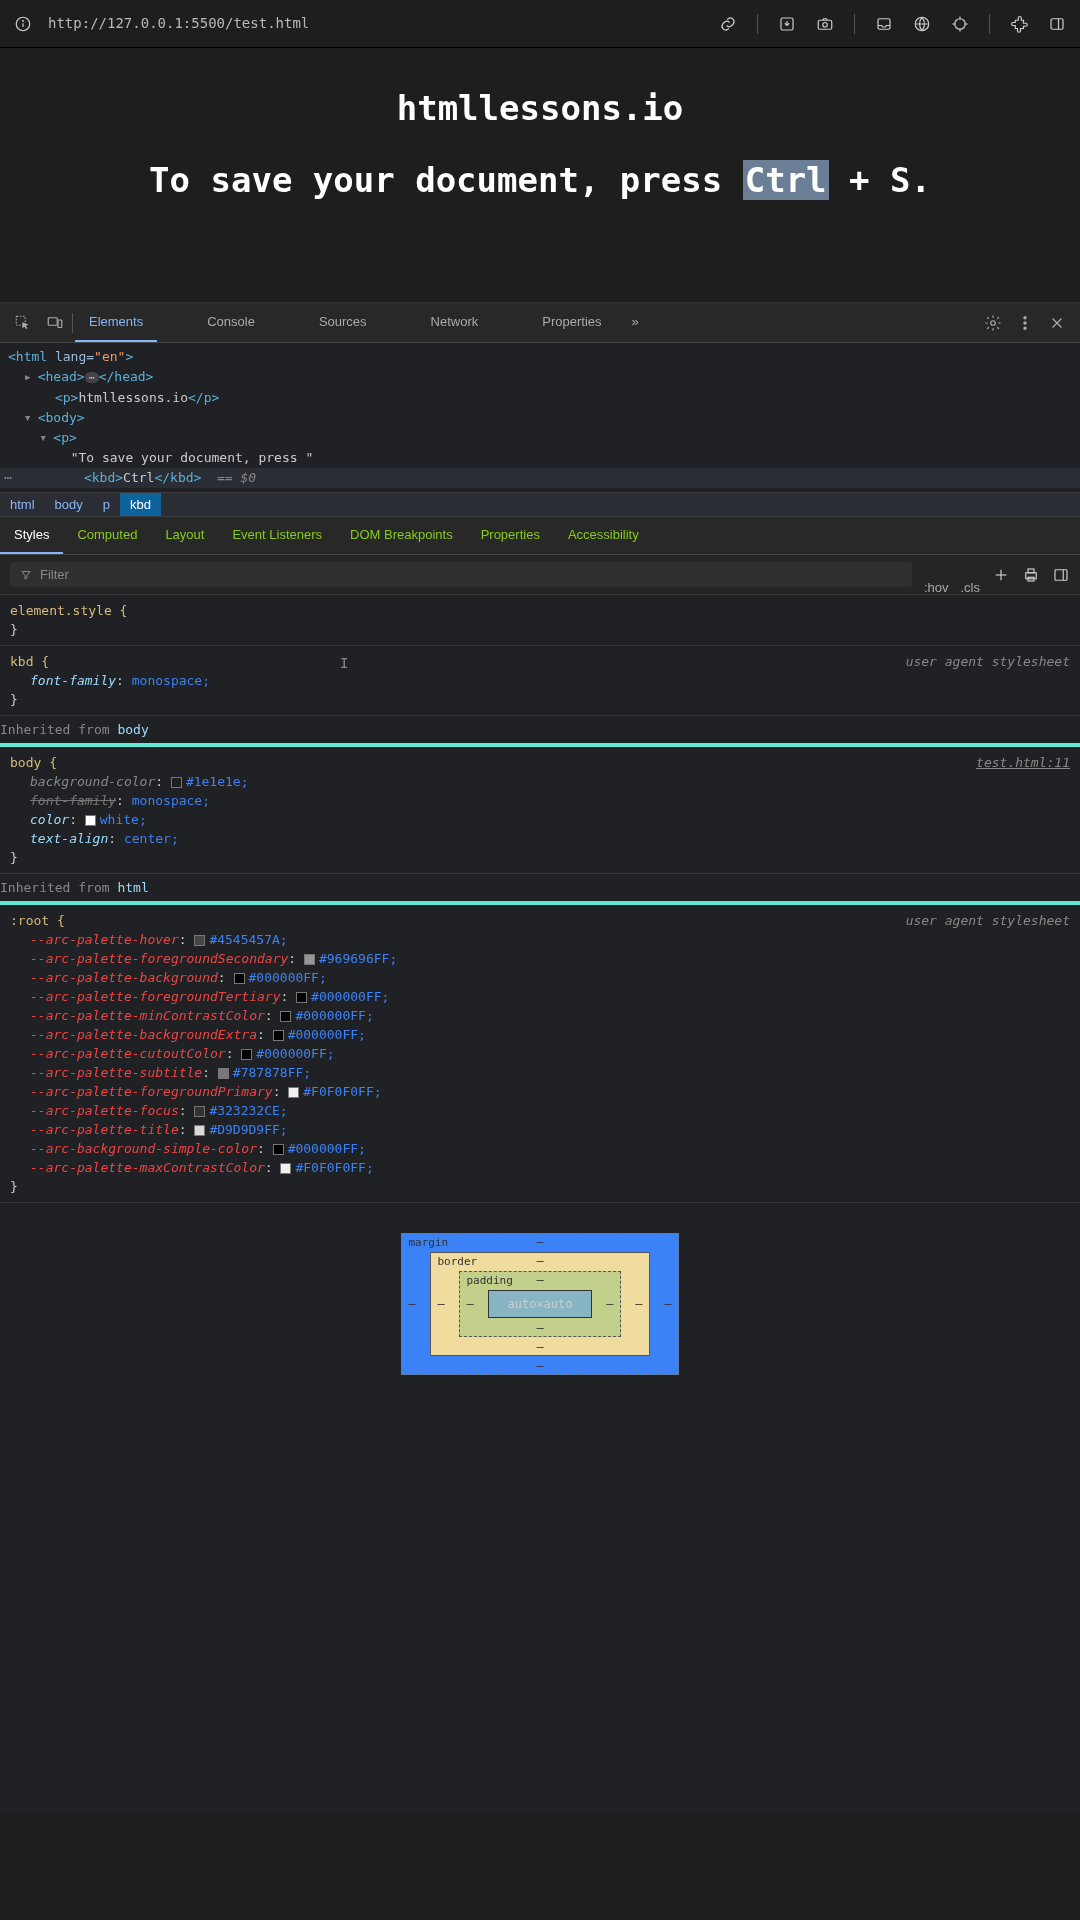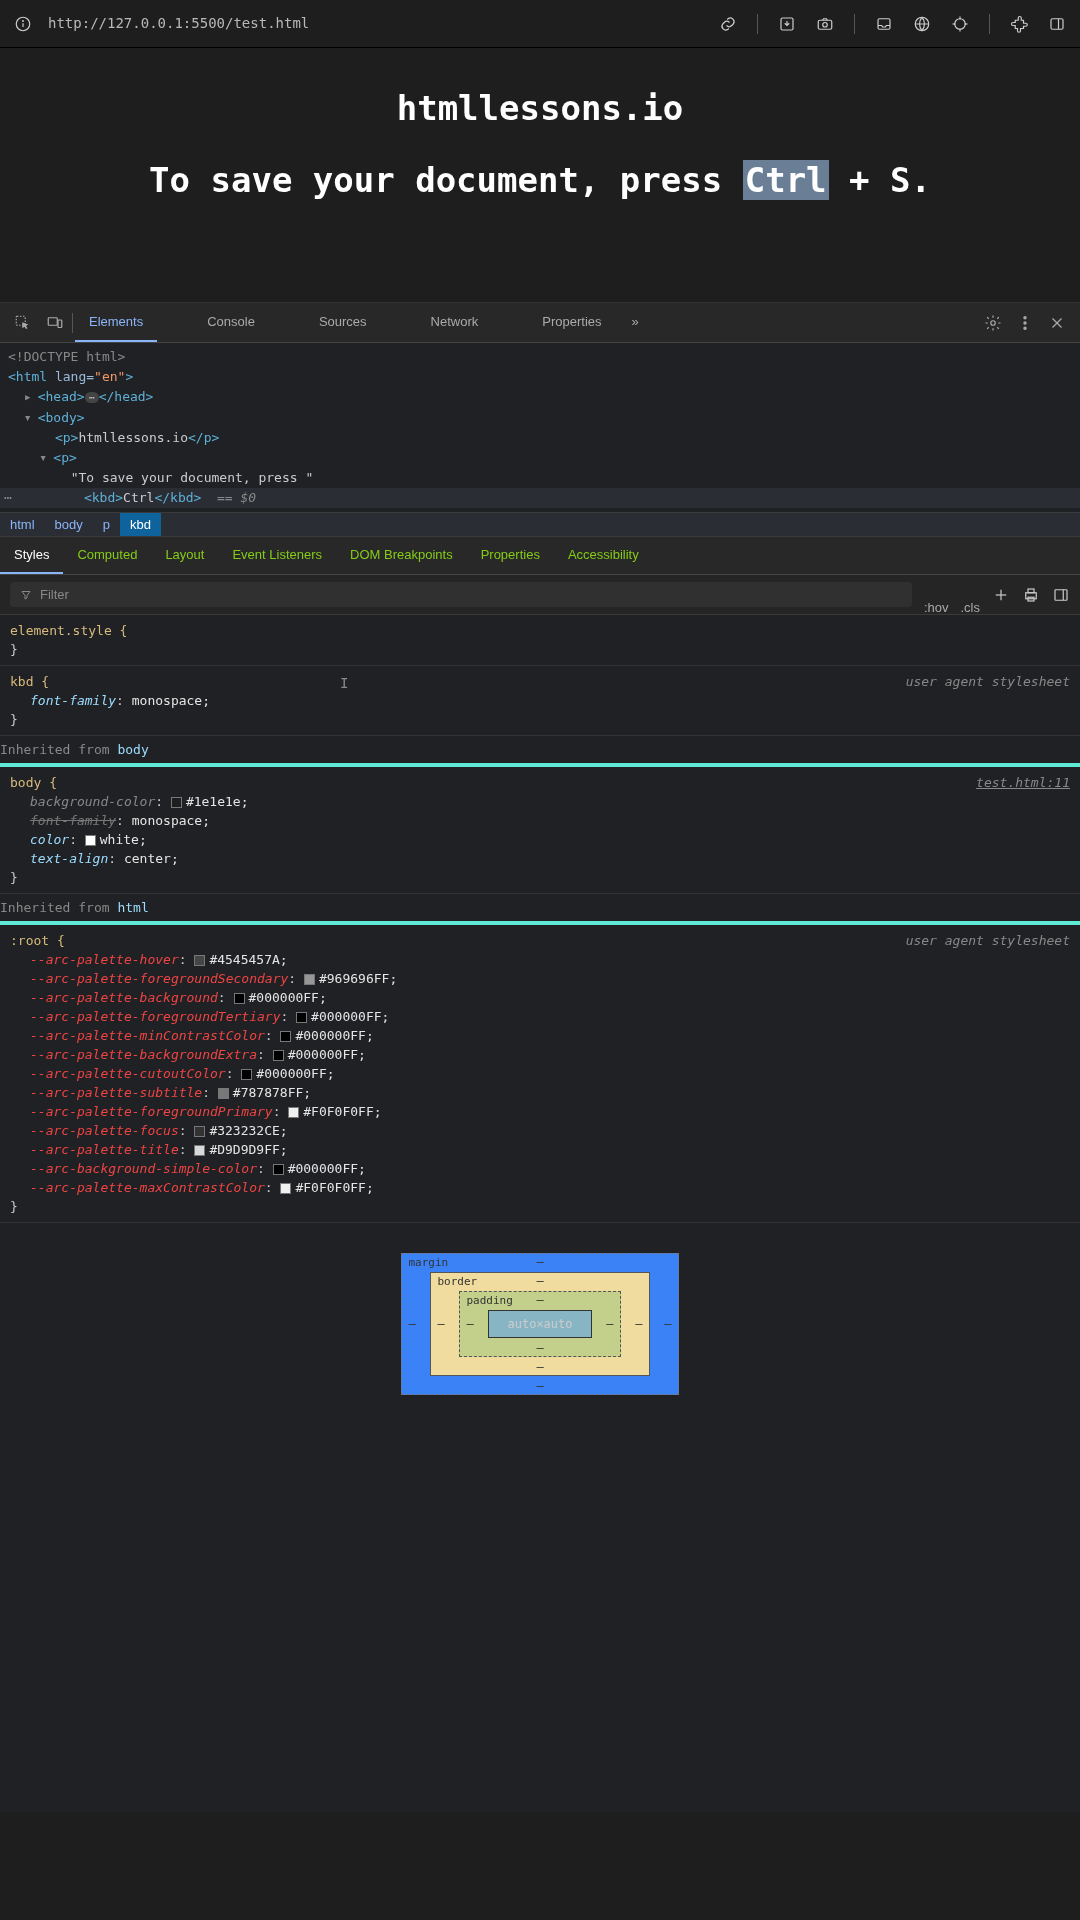--- a/index.html
+++ b/index.html
@@ -83,21 +83,21 @@
   .rules { font-family: monospace; font-size:13px; }
   .rule { padding:6px 10px; border-bottom:1px solid #333; position:relative; line-height:19px; }
   .rule .src { position:absolute; right:10px; top:6px; color:#888; font-style:italic; text-decoration:underline;}
   .rule .src.nou { text-decoration:none; }
   .sel { color:#d7ba7d; }
   .brace { color:#ccc; }
   .prop { color:#9cdcfe; font-style:italic; padding-left:20px; }
   .prop.var { color:#ef4444; }
   .prop.struck { text-decoration:line-through; color:#777; }
   .colon { color:#ccc; }
-  .value { color:#e5e5e5;text-align:right; }
+  .value { color:#3b82f6;text-align:right; }
   .swatch { display:inline-block; width:11px; height:11px; border:1px solid #777; vertical-align:middle; margin-right:4px; }
   .inh { padding:6px 0; color:#888; border-bottom:4px solid #5eead4; }
   .inh .link { color:#9cdcfe; }
   .cursor-mark { position:absolute; color:#888; font-size:14px; }
 
   
   .boxmodel { display:flex; justify-content:center; padding:30px 0 50px; }
   .bm { font-family: monospace; font-size:12px; position:relative; }
   .bm-margin { background:#3b82f6; border:1px dashed #777; padding:18px 28px; position:relative; }
   .bm-border { background:#f0dc9e; border:1px solid #555; padding:18px 28px; position:relative; }
@@ -229,25 +229,24 @@
       </span>
     <span class="ic">
         <svg viewBox="0 0 24 24">
           <line x1="6" y1="6" x2="18" y2="18"></line>
           <line x1="18" y1="6" x2="6" y2="18"></line>
         </svg>
       </span>
   </div>
 
   <div class="dom-tree">
-    <div class="row"><span class="txt" style="color:#888;">&lt;!DOCTYPE html&gt;</span></div>
     <div class="row"><span class="tag">&lt;html </span><span class="attr">lang=</span><span class="val">"en"</span><span class="tag">&gt;</span></div>
     <div class="row">  <span class="arrow">▸</span><span class="tag">&lt;head&gt;</span><span class="dotbadge">⋯</span><span class="tag">&lt;/head&gt;</span></div>
+    <div class="row">      <span class="tag">&lt;p&gt;</span><span class="txt">htmllessons.io</span><span class="tag">&lt;/p&gt;</span></div>
     <div class="row">  <span class="arrow">▾</span><span class="tag">&lt;body&gt;</span></div>
-    <div class="row">      <span class="tag">&lt;p&gt;</span><span class="txt">htmllessons.io</span><span class="tag">&lt;/p&gt;</span></div>
     <div class="row">    <span class="arrow">▾</span><span class="tag">&lt;p&gt;</span></div>
     <div class="row">        <span class="txt">"To save your document, press "</span></div>
     <div class="row sel-row">      <span class="tag">&lt;kbd&gt;</span><span class="txt">Ctrl</span><span class="tag">&lt;/kbd&gt;</span>  <span class="cmt">== $0</span></div>
   </div>
 
   <div class="crumb" id="crumb-container">
       <span>html</span>
       <span>body</span>
       <span>p</span>
       <span class="active">kbd</span>

